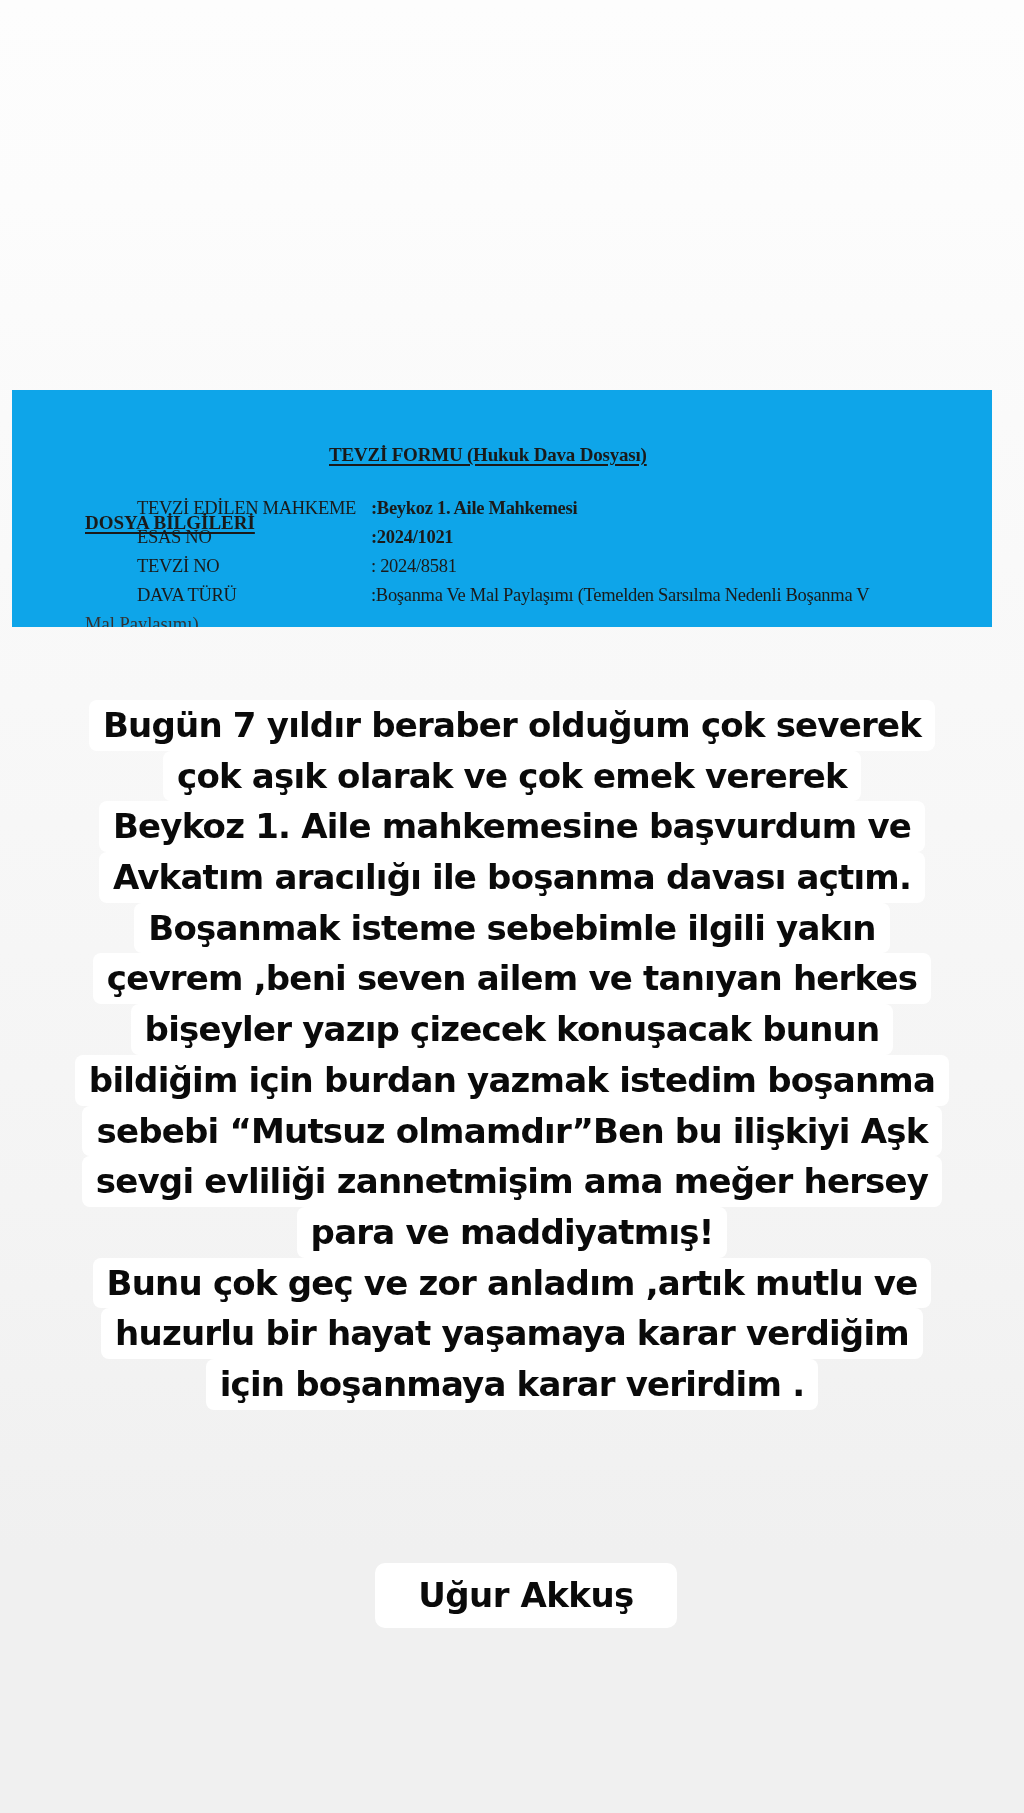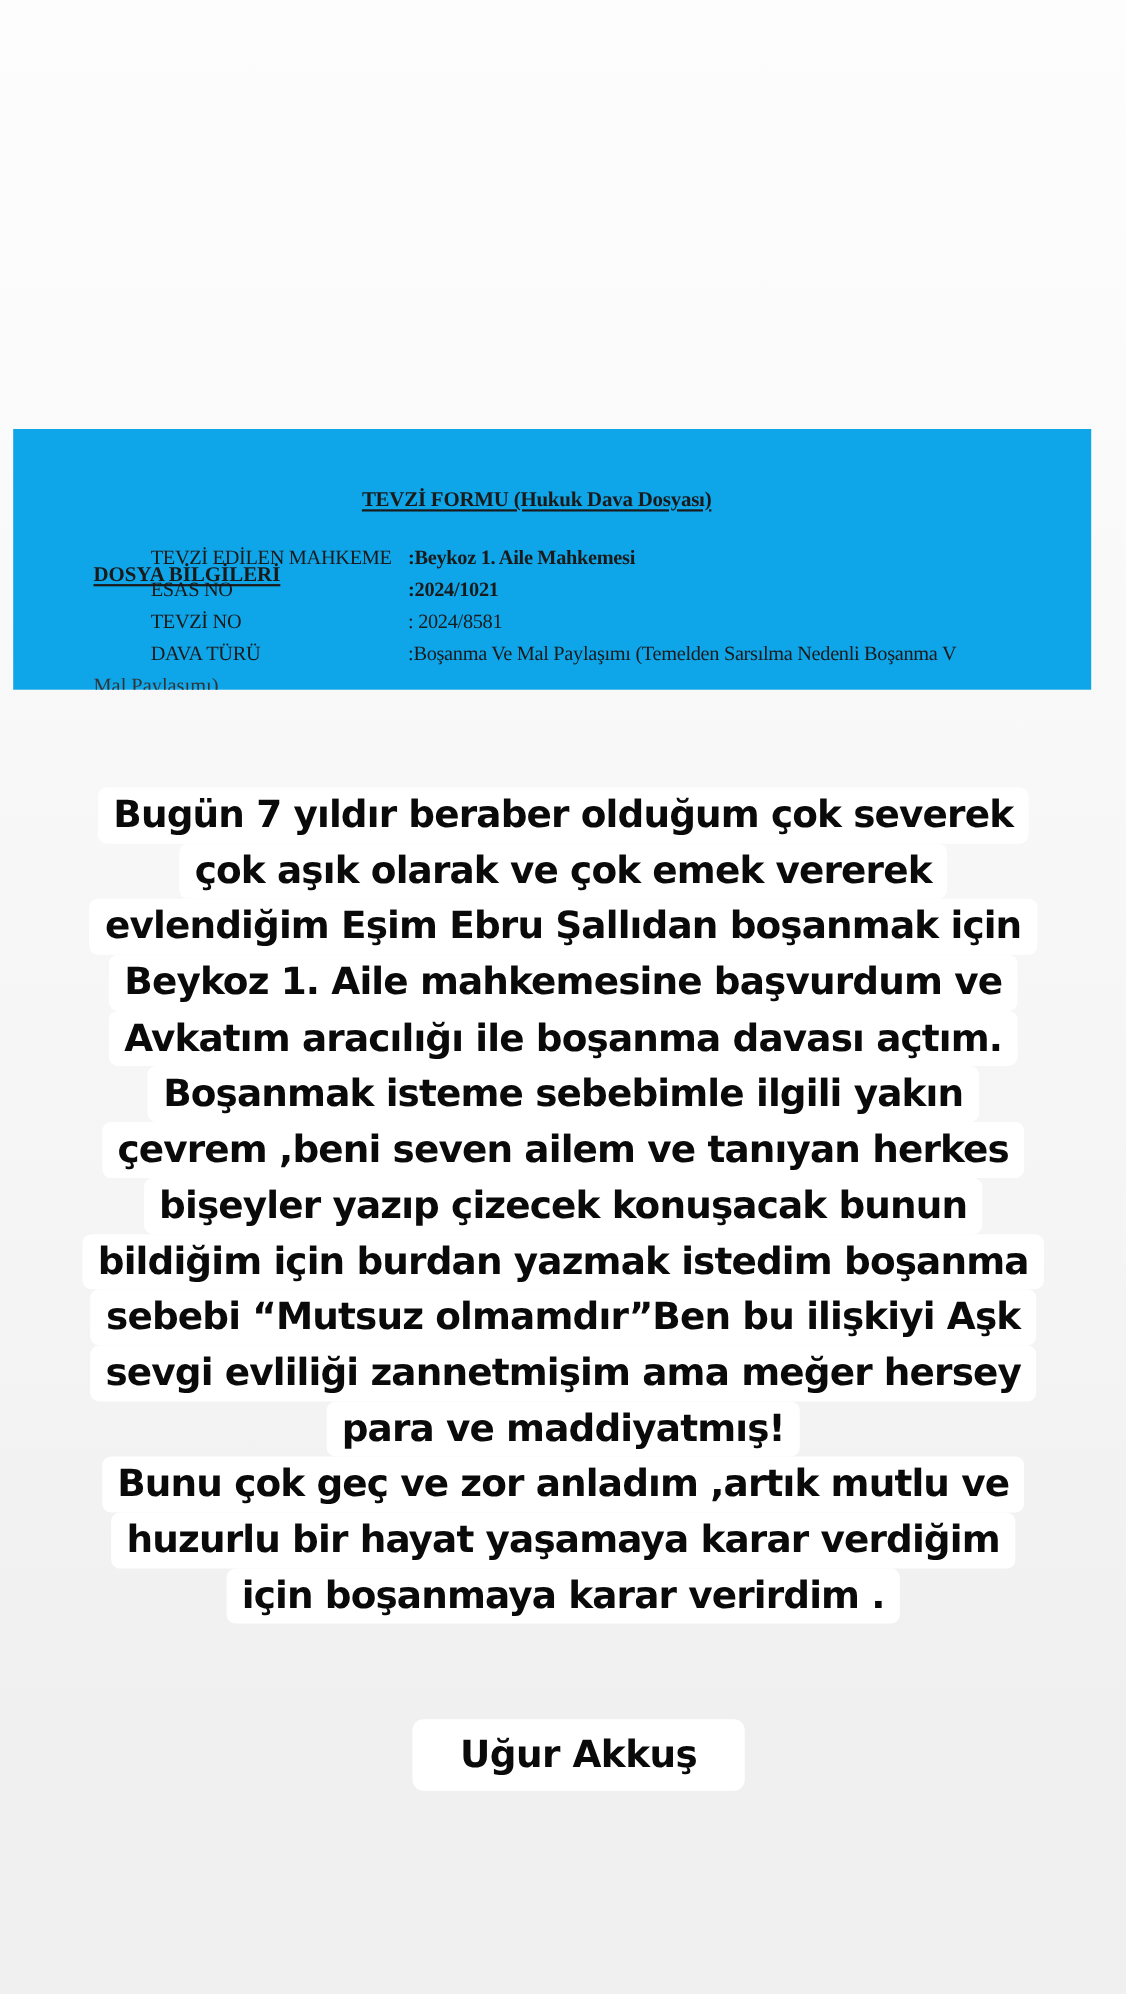--- a/index.html
+++ b/index.html
@@ -86,21 +86,20 @@
       position: absolute;
       left: 0;
       top: 700px;
       width: 1024px;
       text-align: center;
       font-family: "DejaVu Sans", sans-serif;
       font-weight: bold;
       font-size: 34px;
       color: #0a0a0a;
       letter-spacing: -0.8px;
-      margin-top: 16px;
     }
     .story-line {
       display: block;
       height: 50.7px;
       line-height: 50.7px;
     }
     .story-line span {
       display: inline-block;
       background: #ffffff;
       padding: 0 14px;
@@ -147,21 +146,20 @@
   <div class="doc-row" style="top:195px;text-align:center;">
     <span class="doc-label">DAVA TÜRÜ</span>
     <span class="doc-value">:Boşanma Ve Mal Paylaşımı (Temelden Sarsılma Nedenli Boşanma V</span>
   </div>
   <div class="doc-cut">Mal Paylaşımı)</div>
 </div>
 
 <div class="story-text">
   <div class="story-line"><span>Bugün 7 yıldır beraber olduğum çok severek</span></div>
   <div class="story-line"><span>çok aşık  olarak ve çok emek vererek</span></div>
-  <div class="story-line"><span>evlendiğim Eşim Ebru Şallıdan boşanmak için</span></div>
   <div class="story-line"><span>Beykoz 1. Aile mahkemesine başvurdum ve</span></div>
   <div class="story-line"><span>Avkatım aracılığı ile boşanma davası açtım.</span></div>
   <div class="story-line"><span>Boşanmak  isteme sebebimle ilgili yakın</span></div>
   <div class="story-line"><span>çevrem ,beni seven ailem ve tanıyan herkes</span></div>
   <div class="story-line"><span>bişeyler yazıp çizecek konuşacak bunun</span></div>
   <div class="story-line"><span>bildiğim için burdan yazmak istedim boşanma</span></div>
   <div class="story-line"><span>sebebi “Mutsuz olmamdır”Ben bu ilişkiyi  Aşk</span></div>
   <div class="story-line"><span>sevgi evliliği zannetmişim ama meğer hersey</span></div>
   <div class="story-line"><span>para ve maddiyatmış!</span></div>
   <div class="story-line"><span>Bunu çok geç ve zor anladım ,artık  mutlu ve</span></div>

